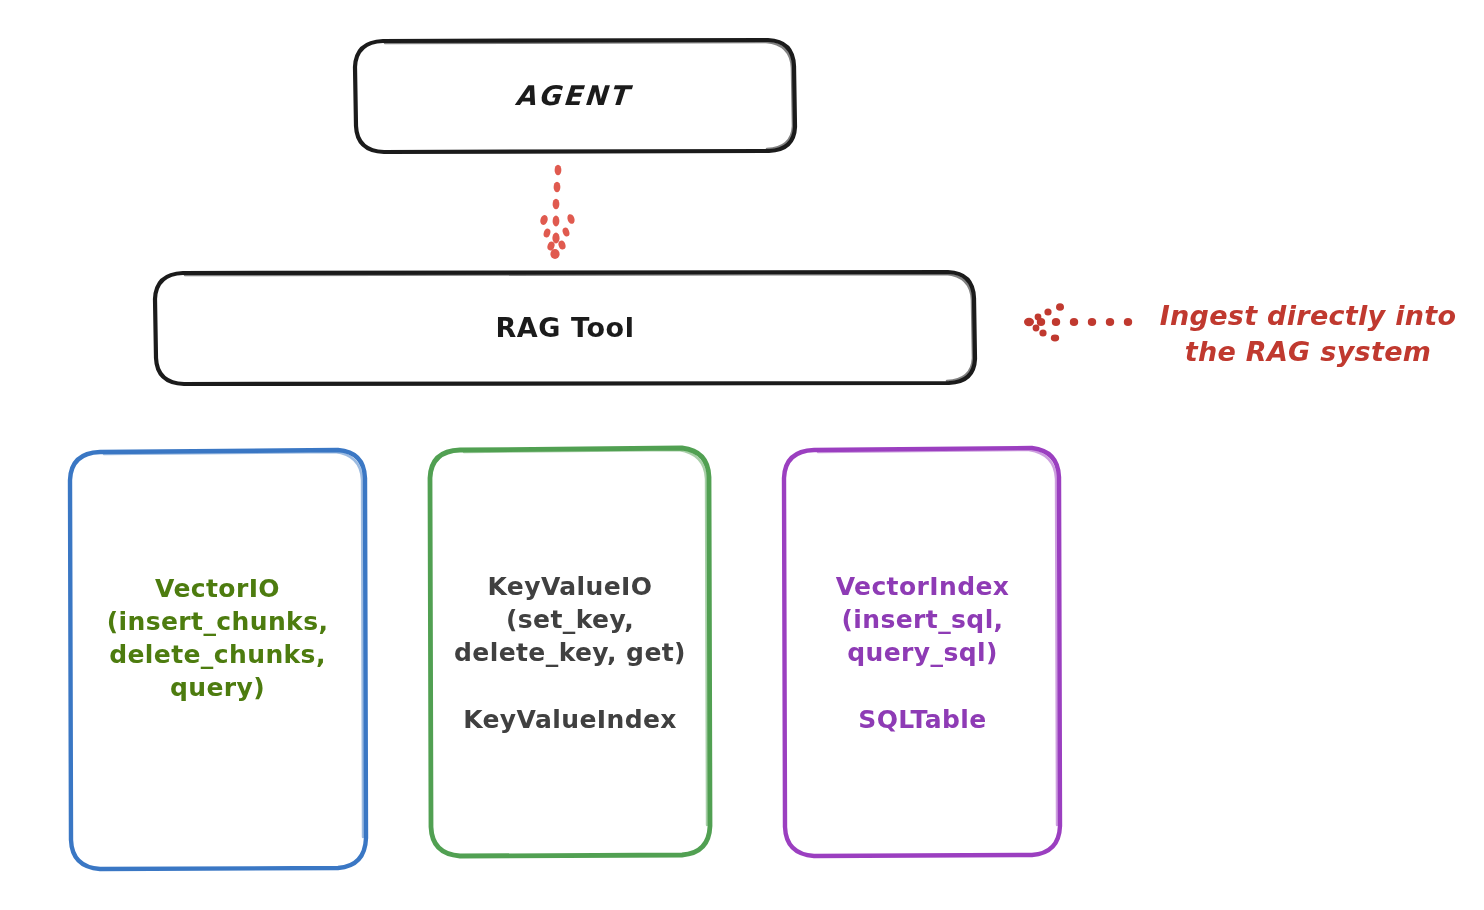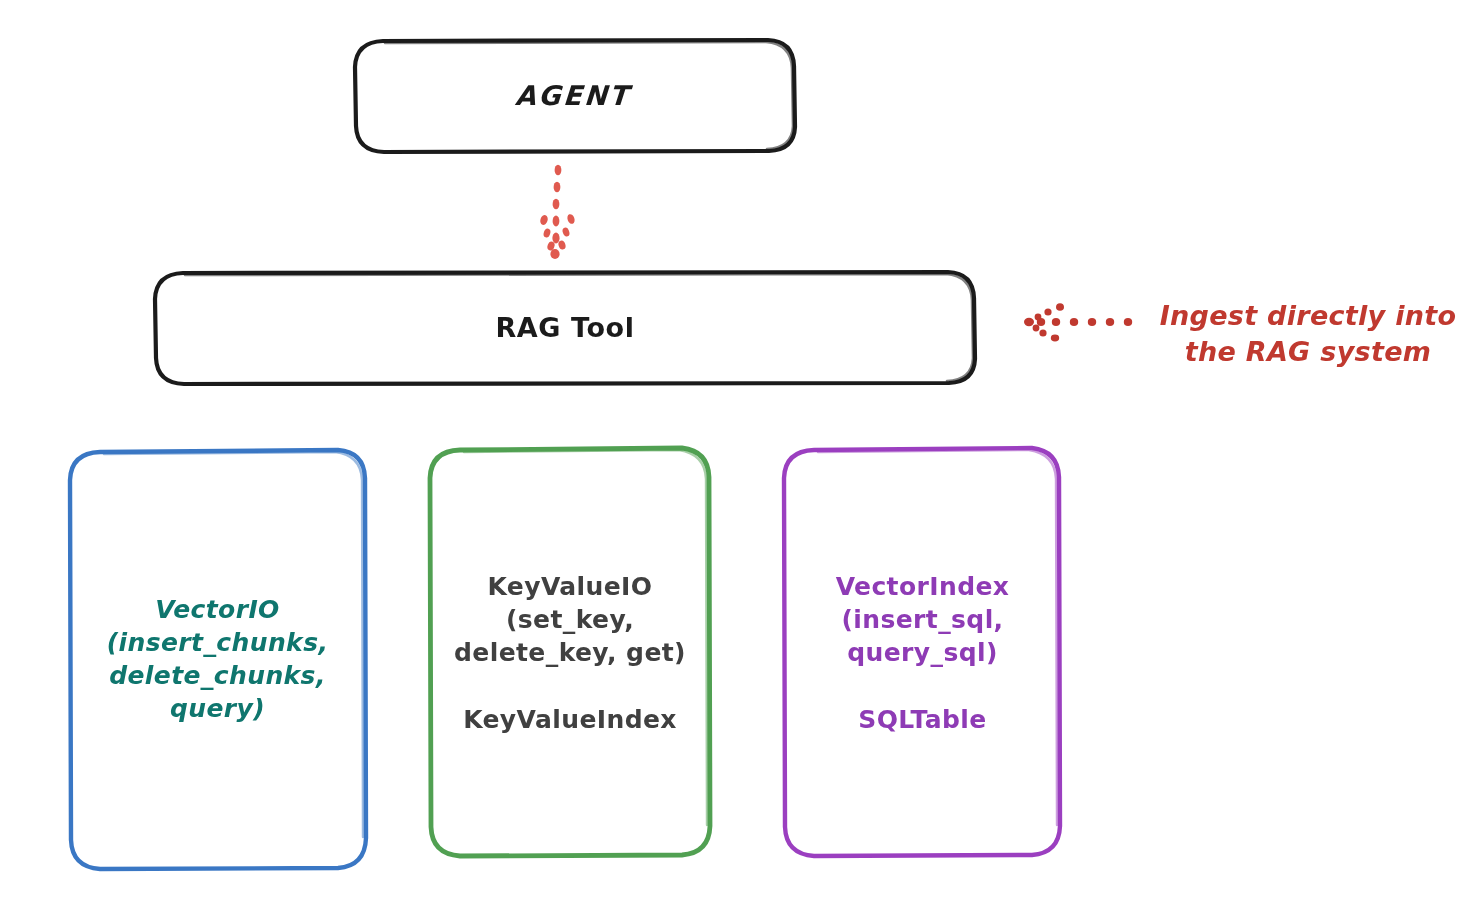--- a/index.html
+++ b/index.html
@@ -73,25 +73,24 @@
   .leaf-label .api {
     display: block;
     white-space: pre-line;
   }
   .leaf-label .idx {
     display: block;
     margin-top: 34px;
   }
   #vector-label {
     left: 70px;
-    top: 450px;
+    top: 429px;
     width: 295px;
     height: 418px;
-    color: #0f766e;
-    font-style: italic;
+    color: #4d7c0f;
   }
   #kv-label {
     left: 430px;
     top: 450px;
     width: 280px;
     height: 405px;
     color: #404040;
   }
   #rel-label {
     left: 785px;

